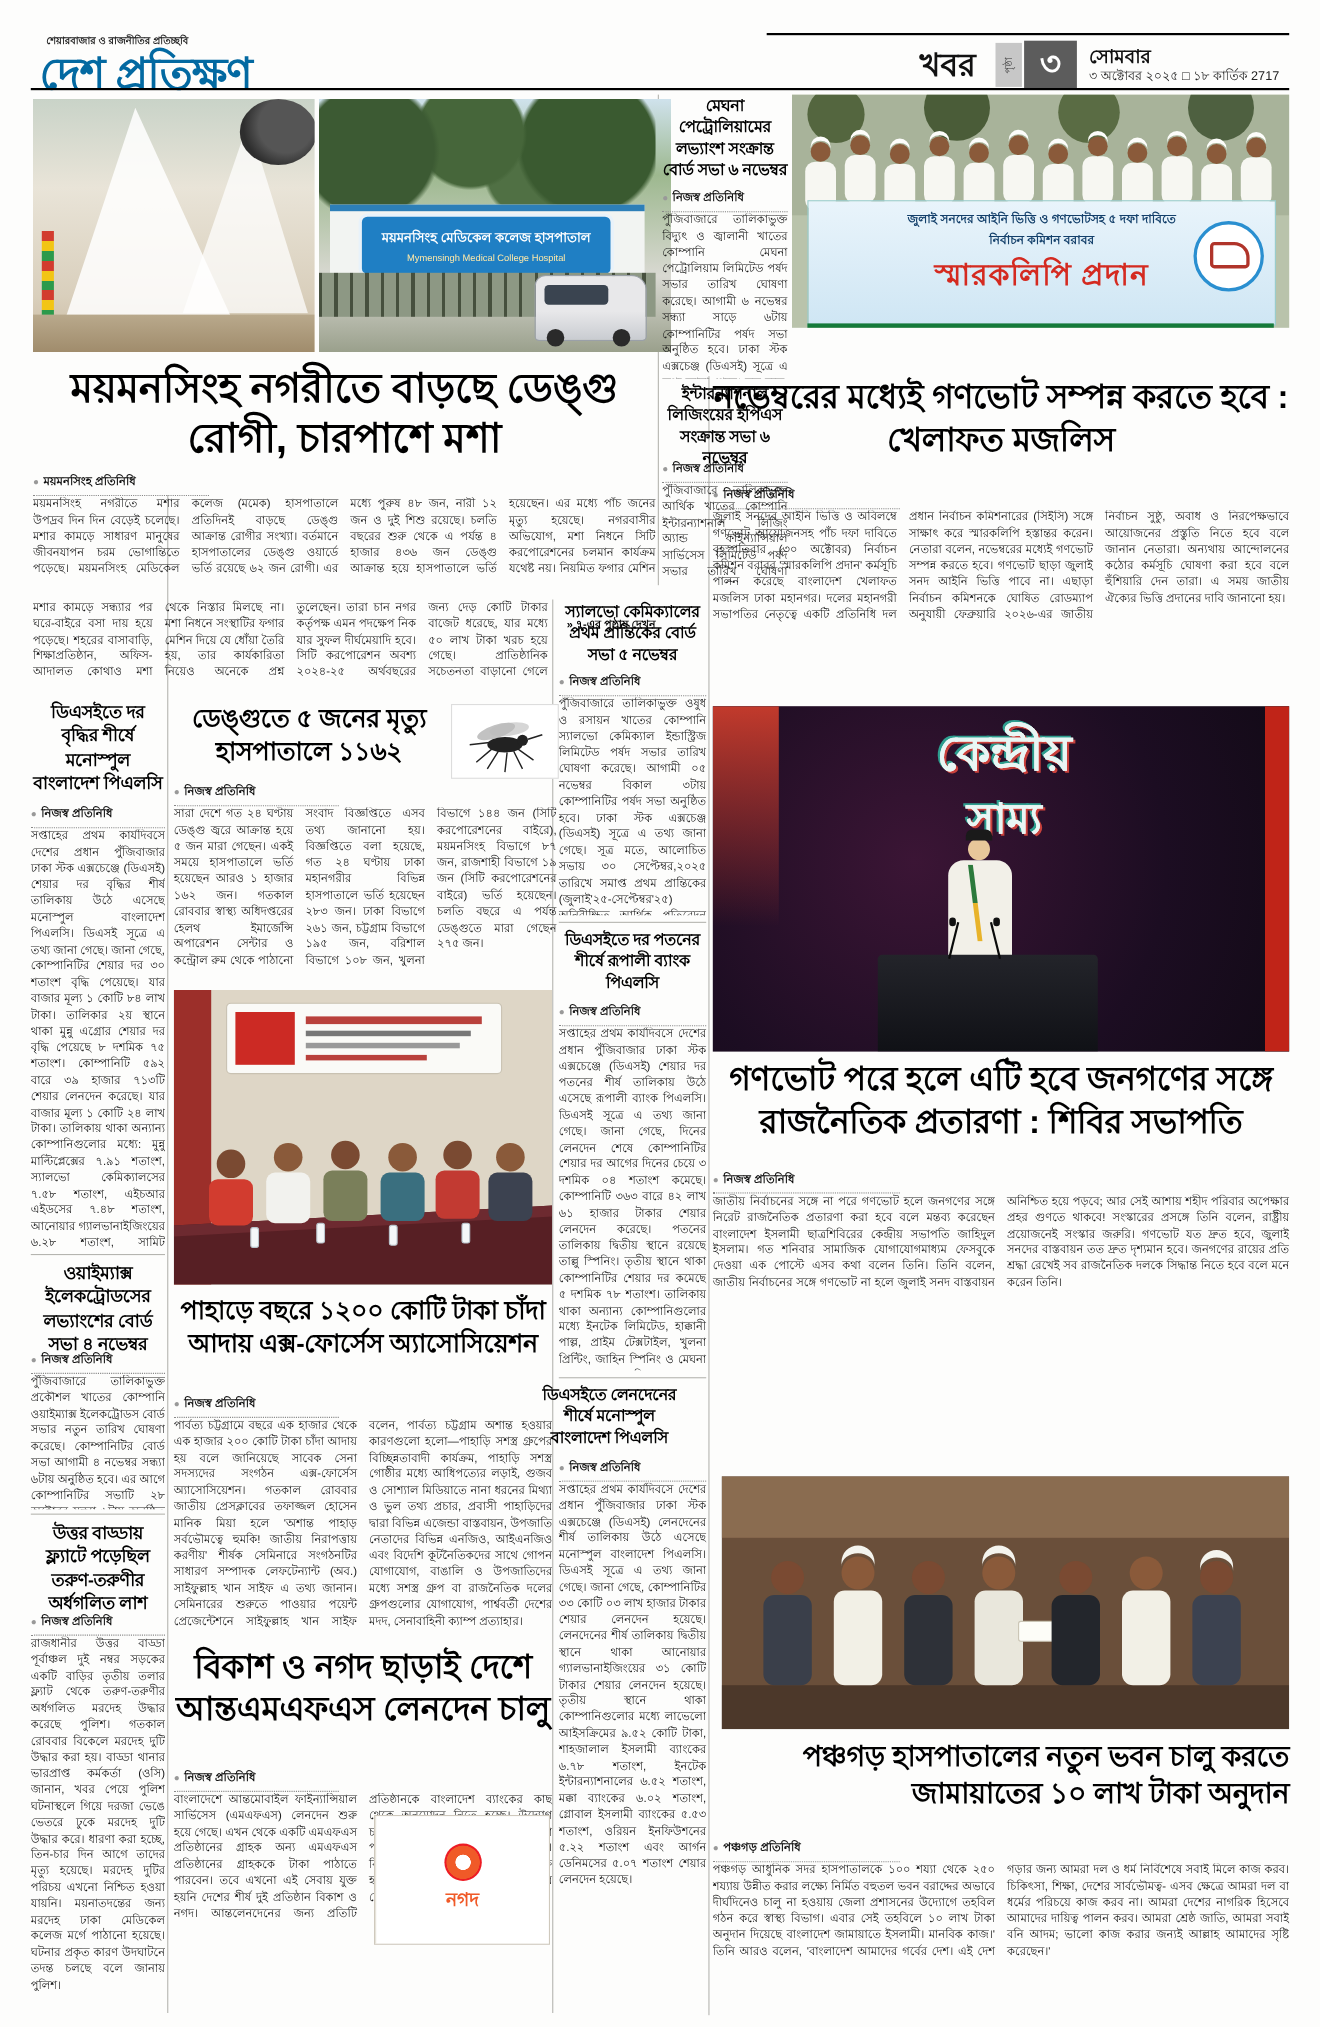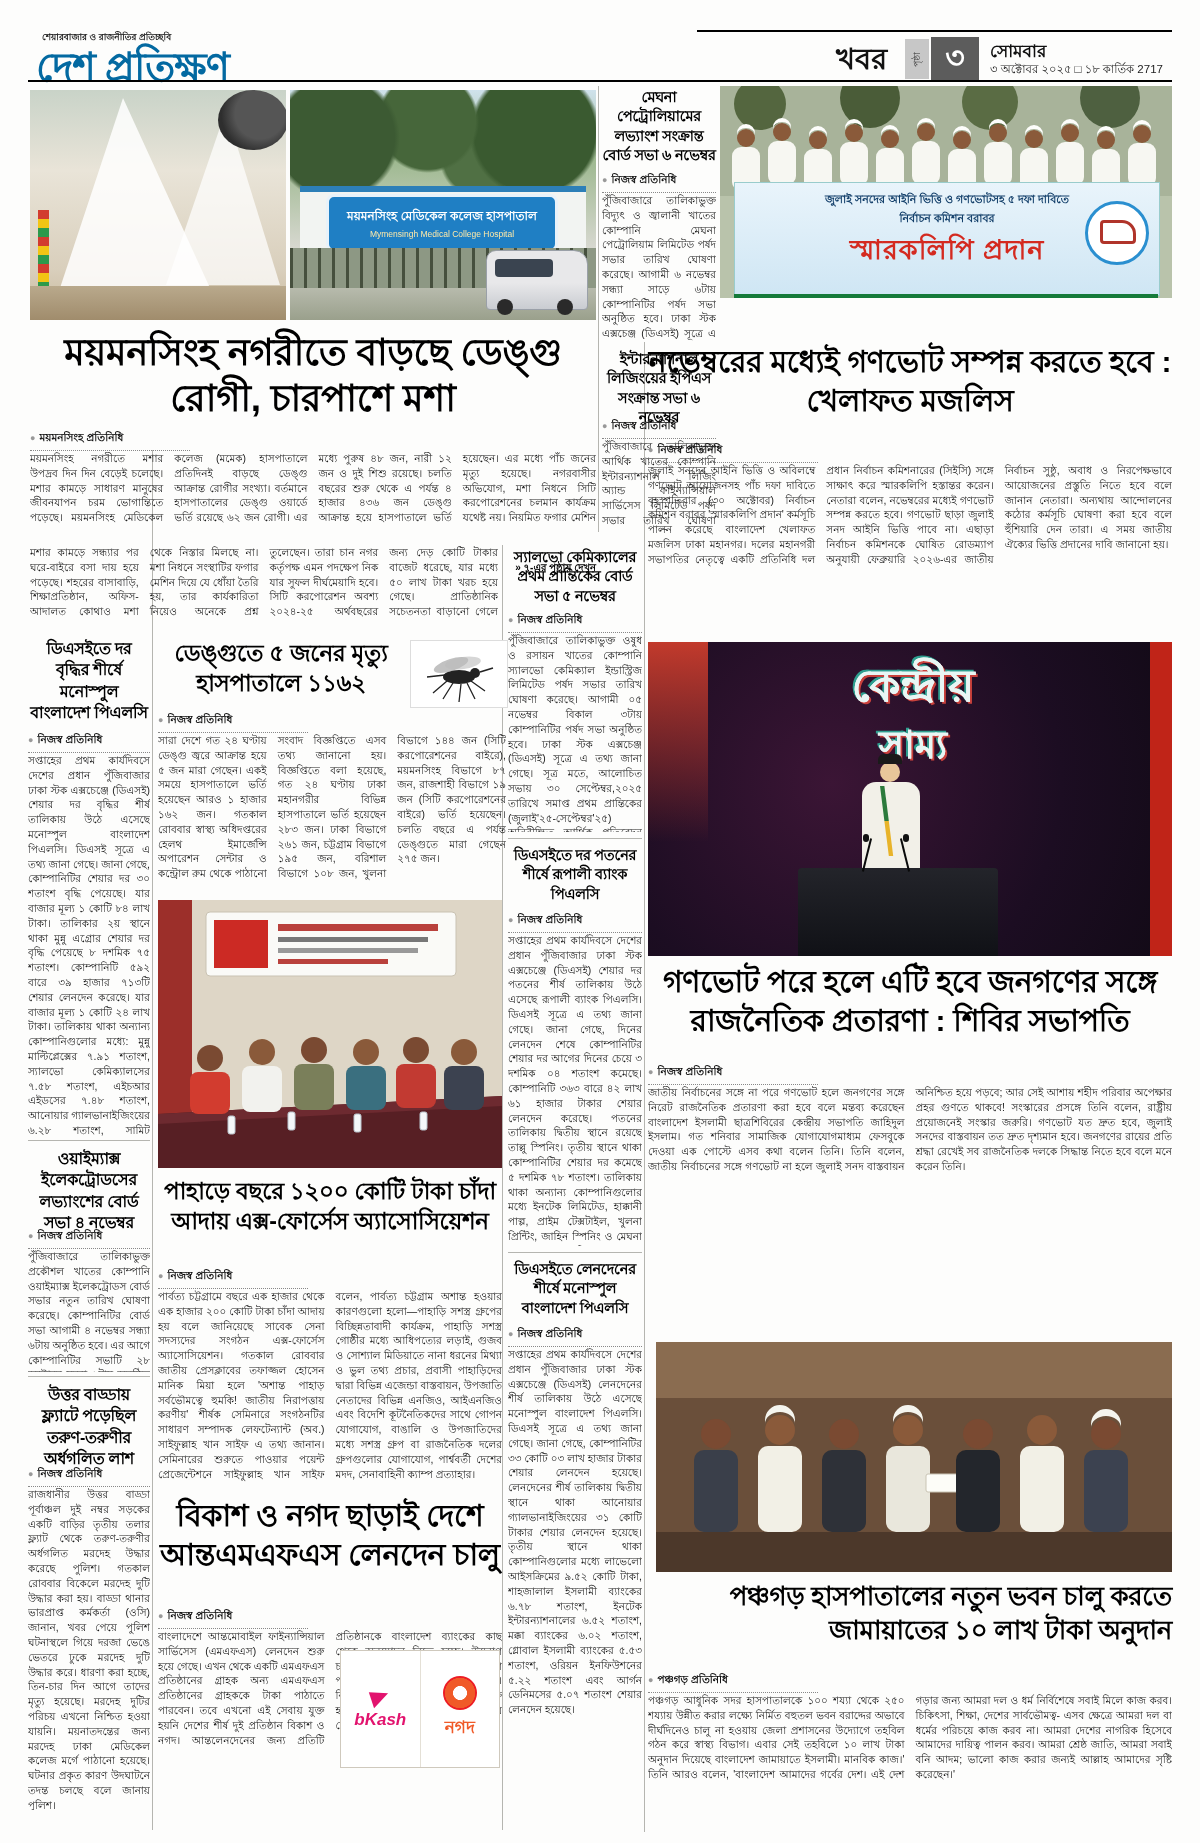--- a/index.html
+++ b/index.html
@@ -83,21 +83,21 @@
   <div class="abs grule" style="left:644px;top:342px;width:1px;height:1490px;"></div>
 
   <div class="abs photo" style="left:30px;top:90px;width:256px;height:230px;background:linear-gradient(180deg,#c9d3c8 0%,#e9e4d8 35%,#d9cfbc 78%,#c8b89d 100%);">
     <div class="abs" style="left:8px;top:120px;width:11px;height:105px;background:repeating-linear-gradient(180deg,#d23c2f 0 9px,#f2c514 9px 18px,#2c9a4b 18px 27px);"></div>
     <div class="abs" style="left:30px;top:8px;width:150px;height:190px;background:rgba(255,255,255,.85);clip-path:polygon(42% 0,100% 100%,0 100%);box-shadow:0 0 6px rgba(255,255,255,.8);"></div>
     <div class="abs" style="left:130px;top:20px;width:120px;height:175px;background:rgba(255,255,255,.72);clip-path:polygon(55% 0,100% 100%,5% 100%);"></div>
     <div class="abs" style="left:188px;top:0;width:70px;height:60px;background:radial-gradient(circle at 60% 40%,#555 0 45%,#2e2e2e 70%);border-radius:50%;"></div>
     <div class="abs" style="left:0;top:196px;width:256px;height:34px;background:linear-gradient(180deg,#b9a98c,#a08c6c);"></div>
   </div>
 
-  <div class="abs photo" style="left:290px;top:90px;width:306px;height:230px;background:linear-gradient(180deg,#cfe2ec 0%,#9db88f 30%,#d9d9d2 70%,#9aa08c 100%);">
+  <div class="abs photo" style="left:290px;top:90px;width:306px;height:230px;background:linear-gradient(180deg,#cfe2ec 0%,#9db88f 30%,#d9d9d2 70%,#9aa08c 100%);padding-left:14px;">
     <div class="abs" style="left:0;top:0;width:306px;height:105px;background:radial-gradient(circle at 15% 45%,#3c5a33 0 22%,transparent 24%),radial-gradient(circle at 45% 30%,#46663a 0 26%,transparent 28%),radial-gradient(circle at 80% 40%,#3a5a30 0 24%,transparent 26%),radial-gradient(circle at 62% 65%,#507044 0 18%,transparent 20%);"></div>
     <div class="abs" style="left:10px;top:96px;width:286px;height:60px;background:#f2f4f2;border-top:6px solid #2d7fb8;"></div>
     <div class="abs hosp-sign" style="left:36px;top:104px;width:226px;height:52px;">
       <div class="hosp-bn">ময়মনসিংহ মেডিকেল কলেজ হাসপাতাল</div>
       <div class="hosp-en">Mymensingh Medical College Hospital</div>
     </div>
     <div class="abs" style="left:0;top:158px;width:306px;height:40px;background:repeating-linear-gradient(90deg,#46503e 0 3px,#8d9884 3px 14px);"></div>
     <div class="abs" style="left:196px;top:160px;width:100px;height:58px;background:linear-gradient(180deg,#e8e8ea 0 55%,#c9ccd1 100%);border-radius:10px 14px 4px 4px;border:1px solid #9aa0a8;">
       <div class="abs" style="left:8px;top:8px;width:58px;height:18px;background:#3a4450;border-radius:4px;"></div>
       <div class="abs" style="left:10px;bottom:-6px;width:16px;height:16px;background:#2a2a2a;border-radius:50%;"></div>
@@ -229,43 +229,39 @@
   </div>
 
   <div class="abs headline h-sm" style="left:158px;top:1176px;width:344px;">পাহাড়ে বছরে ১২০০ কোটি টাকা চাঁদা আদায় এক্স-ফোর্সেস অ্যাসোসিয়েশন</div>
   <div class="abs byline" style="left:158px;top:1268px;width:150px;"><span class="dot">●</span><span>নিজস্ব প্রতিনিধি</span></div>
   <div class="abs body cols2" style="left:158px;top:1290px;width:344px;height:198px;">পার্বত্য চট্টগ্রামে বছরে এক হাজার থেকে এক হাজার ২০০ কোটি টাকা চাঁদা আদায় হয় বলে জানিয়েছে সাবেক সেনা সদস্যদের সংগঠন এক্স-ফোর্সেস অ্যাসোসিয়েশন। গতকাল রোববার জাতীয় প্রেসক্লাবের তফাজ্জল হোসেন মানিক মিয়া হলে 'অশান্ত পাহাড় সর্বভৌমত্বে হুমকি! জাতীয় নিরাপত্তায় করণীয়' শীর্ষক সেমিনারে সংগঠনটির সাধারণ সম্পাদক লেফটেন্যান্ট (অব.) সাইফুল্লাহ খান সাইফ এ তথ্য জানান। সেমিনারের শুরুতে পাওয়ার পয়েন্ট প্রেজেন্টেশনে সাইফুল্লাহ খান সাইফ বলেন, পার্বত্য চট্টগ্রাম অশান্ত হওয়ার কারণগুলো হলো—পাহাড়ি সশস্ত্র গ্রুপের বিচ্ছিন্নতাবাদী কার্যক্রম, পাহাড়ি সশস্ত্র গোষ্ঠীর মধ্যে আধিপত্যের লড়াই, গুজব ও সোশ্যাল মিডিয়াতে নানা ধরনের মিথ্যা ও ভুল তথ্য প্রচার, প্রবাসী পাহাড়িদের দ্বারা বিভিন্ন এজেন্ডা বাস্তবায়ন, উপজাতি নেতাদের বিভিন্ন এনজিও, আইএনজিও এবং বিদেশি কূটনৈতিকদের সাথে গোপন যোগাযোগ, বাঙালি ও উপজাতিদের মধ্যে সশস্ত্র গ্রুপ বা রাজনৈতিক দলের গ্রুপগুলোর যোগাযোগ, পার্শ্ববর্তী দেশের মদদ, সেনাবাহিনী ক্যাম্প প্রত্যাহার।</div>
 
   <div class="abs headline h-lg" style="left:158px;top:1496px;width:344px;">বিকাশ ও নগদ ছাড়াই দেশে আন্তএমএফএস লেনদেন চালু</div>
   <div class="abs byline" style="left:158px;top:1608px;width:150px;"><span class="dot">●</span><span>নিজস্ব প্রতিনিধি</span></div>
   <div class="abs body cols2" style="left:158px;top:1630px;width:344px;height:192px;">বাংলাদেশে আন্তমোবাইল ফাইন্যান্সিয়াল সার্ভিসেস (এমএফএস) লেনদেন শুরু হয়ে গেছে। এখন থেকে একটি এমএফএস প্রতিষ্ঠানের গ্রাহক অন্য এমএফএস প্রতিষ্ঠানের গ্রাহককে টাকা পাঠাতে পারবেন। তবে এখনো এই সেবায় যুক্ত হয়নি দেশের শীর্ষ দুই প্রতিষ্ঠান বিকাশ ও নগদ। আন্তলেনদেনের জন্য প্রতিটি প্রতিষ্ঠানকে বাংলাদেশ ব্যাংকের কাছ থেকে অনুমোদন নিতে হচ্ছে। উদ্যোগ চালু হওয়ায় কয়েকটি সেবার গ্রাহকরা পরস্পরের সঙ্গে লেনদেন করতে পারছেন। বিশেষজ্ঞরা বলছেন, বিকাশ ও নগদ যুক্ত হলে দেশের মোবাইল আর্থিক সেবার লেনদেন আরও গতিশীল হবে।</div>
   <div class="abs logo-box" style="left:340px;top:1650px;width:158px;height:116px;">
-    <div class="lg-half">
-      <div class="bkash-bird"></div>
-      <div class="bkash-txt">bKash</div>
-    </div>
     <div class="lg-div"></div>
     <div class="lg-half">
       <div class="nagad-mark"></div>
       <div class="nagad-txt">নগদ</div>
     </div>
   </div>
   <div class="abs cont" style="left:345px;top:1824px;width:155px;">» ৭-এর পৃষ্ঠায় দেখুন</div>
 
   <div class="abs headline h-col" style="left:508px;top:548px;width:134px;">স্যালভো কেমিক্যালের প্রথম প্রান্তিকের বোর্ড সভা ৫ নভেম্বর</div>
   <div class="abs byline" style="left:508px;top:612px;width:134px;"><span class="dot">●</span><span>নিজস্ব প্রতিনিধি</span></div>
   <div class="abs body" style="left:508px;top:634px;width:134px;height:198px;">পুঁজিবাজারে তালিকাভুক্ত ওষুধ ও রসায়ন খাতের কোম্পানি স্যালভো কেমিক্যাল ইন্ডাস্ট্রিজ লিমিটেড পর্ষদ সভার তারিখ ঘোষণা করেছে। আগামী ০৫ নভেম্বর বিকাল ৩টায় কোম্পানিটির পর্ষদ সভা অনুষ্ঠিত হবে। ঢাকা স্টক এক্সচেঞ্জ (ডিএসই) সূত্রে এ তথ্য জানা গেছে। সূত্র মতে, আলোচিত সভায় ৩০ সেপ্টেম্বর,২০২৫ তারিখে সমাপ্ত প্রথম প্রান্তিকের (জুলাই'২৫-সেপ্টেম্বর'২৫) অনিরীক্ষিত আর্থিক প্রতিবেদন পর্যালোচনা করা হবে।</div>
   <div class="abs grule" style="left:508px;top:838px;width:134px;height:1px;"></div>
 
   <div class="abs headline h-col" style="left:508px;top:846px;width:134px;">ডিএসইতে দর পতনের শীর্ষে রূপালী ব্যাংক পিএলসি</div>
   <div class="abs byline" style="left:508px;top:912px;width:134px;"><span class="dot">●</span><span>নিজস্ব প্রতিনিধি</span></div>
   <div class="abs body" style="left:508px;top:934px;width:134px;height:312px;">সপ্তাহের প্রথম কার্যদিবসে দেশের প্রধান পুঁজিবাজার ঢাকা স্টক এক্সচেঞ্জে (ডিএসই) শেয়ার দর পতনের শীর্ষ তালিকায় উঠে এসেছে রূপালী ব্যাংক পিএলসি। ডিএসই সূত্রে এ তথ্য জানা গেছে। জানা গেছে, দিনের লেনদেন শেষে কোম্পানিটির শেয়ার দর আগের দিনের চেয়ে ৩ দশমিক ০৪ শতাংশ কমেছে। কোম্পানিটি ৩৬৩ বারে ৪২ লাখ ৬১ হাজার টাকার শেয়ার লেনদেন করেছে। পতনের তালিকায় দ্বিতীয় স্থানে রয়েছে তাল্লু স্পিনিং। তৃতীয় স্থানে থাকা কোম্পানিটির শেয়ার দর কমেছে ৫ দশমিক ৭৮ শতাংশ। তালিকায় থাকা অন্যান্য কোম্পানিগুলোর মধ্যে ইনটেক লিমিটেড, হাক্কানী পাল্প, প্রাইম টেক্সটাইল, খুলনা প্রিন্টিং, জাহিন স্পিনিং ও মেঘনা কনডেন্সড মিল্কের দর উল্লেখযোগ্য হারে কমেছে।</div>
   <div class="abs grule" style="left:508px;top:1252px;width:134px;height:1px;"></div>
 
-  <div class="abs headline h-col" style="left:508px;top:1260px;width:134px;">ডিএসইতে লেনদেনের শীর্ষে মনোস্পুল বাংলাদেশ পিএলসি</div>
+  <div class="abs headline h-col" style="left:487px;top:1260px;width:134px;">ডিএসইতে লেনদেনের শীর্ষে মনোস্পুল বাংলাদেশ পিএলসি</div>
   <div class="abs byline" style="left:508px;top:1326px;width:134px;"><span class="dot">●</span><span>নিজস্ব প্রতিনিধি</span></div>
   <div class="abs body" style="left:508px;top:1348px;width:134px;height:458px;">সপ্তাহের প্রথম কার্যদিবসে দেশের প্রধান পুঁজিবাজার ঢাকা স্টক এক্সচেঞ্জে (ডিএসই) লেনদেনের শীর্ষ তালিকায় উঠে এসেছে মনোস্পুল বাংলাদেশ পিএলসি। ডিএসই সূত্রে এ তথ্য জানা গেছে। জানা গেছে, কোম্পানিটির ৩৩ কোটি ০৩ লাখ হাজার টাকার শেয়ার লেনদেন হয়েছে। লেনদেনের শীর্ষ তালিকায় দ্বিতীয় স্থানে থাকা আনোয়ার গ্যালভানাইজিংয়ের ৩১ কোটি টাকার শেয়ার লেনদেন হয়েছে। তৃতীয় স্থানে থাকা কোম্পানিগুলোর মধ্যে লাভেলো আইসক্রিমের ৯.৫২ কোটি টাকা, শাহজালাল ইসলামী ব্যাংকের ৬.৭৮ শতাংশ, ইনটেক ইন্টারন্যাশনালের ৬.৫২ শতাংশ, মক্কা ব্যাংকের ৬.০২ শতাংশ, গ্লোবাল ইসলামী ব্যাংকের ৫.৫৩ শতাংশ, ওরিয়ন ইনফিউশনের ৫.২২ শতাংশ এবং আর্গন ডেনিমসের ৫.০৭ শতাংশ শেয়ার লেনদেন হয়েছে।</div>
   <div class="abs cont" style="left:508px;top:1814px;width:134px;">» ৭-এর পৃষ্ঠায় দেখুন</div>
 
   <div class="abs photo shb" style="left:648px;top:642px;width:524px;height:314px;">
     <div class="abs" style="right:0;top:0;width:22px;height:314px;background:#c02418;"></div>
     <div class="abs" style="left:0;top:0;width:60px;height:200px;background:linear-gradient(180deg,#c23a2c,transparent);"></div>
     <div class="abs shb-word" style="left:150px;top:21px;width:230px;font-size:44px;">কেন্দ্রীয়</div>
     <div class="abs shb-word" style="left:170px;top:84px;width:190px;font-size:38px;">সাম্য</div>
     <div class="abs" style="left:232px;top:120px;width:20px;height:20px;border-radius:50%;background:#e8c79a;"></div>

